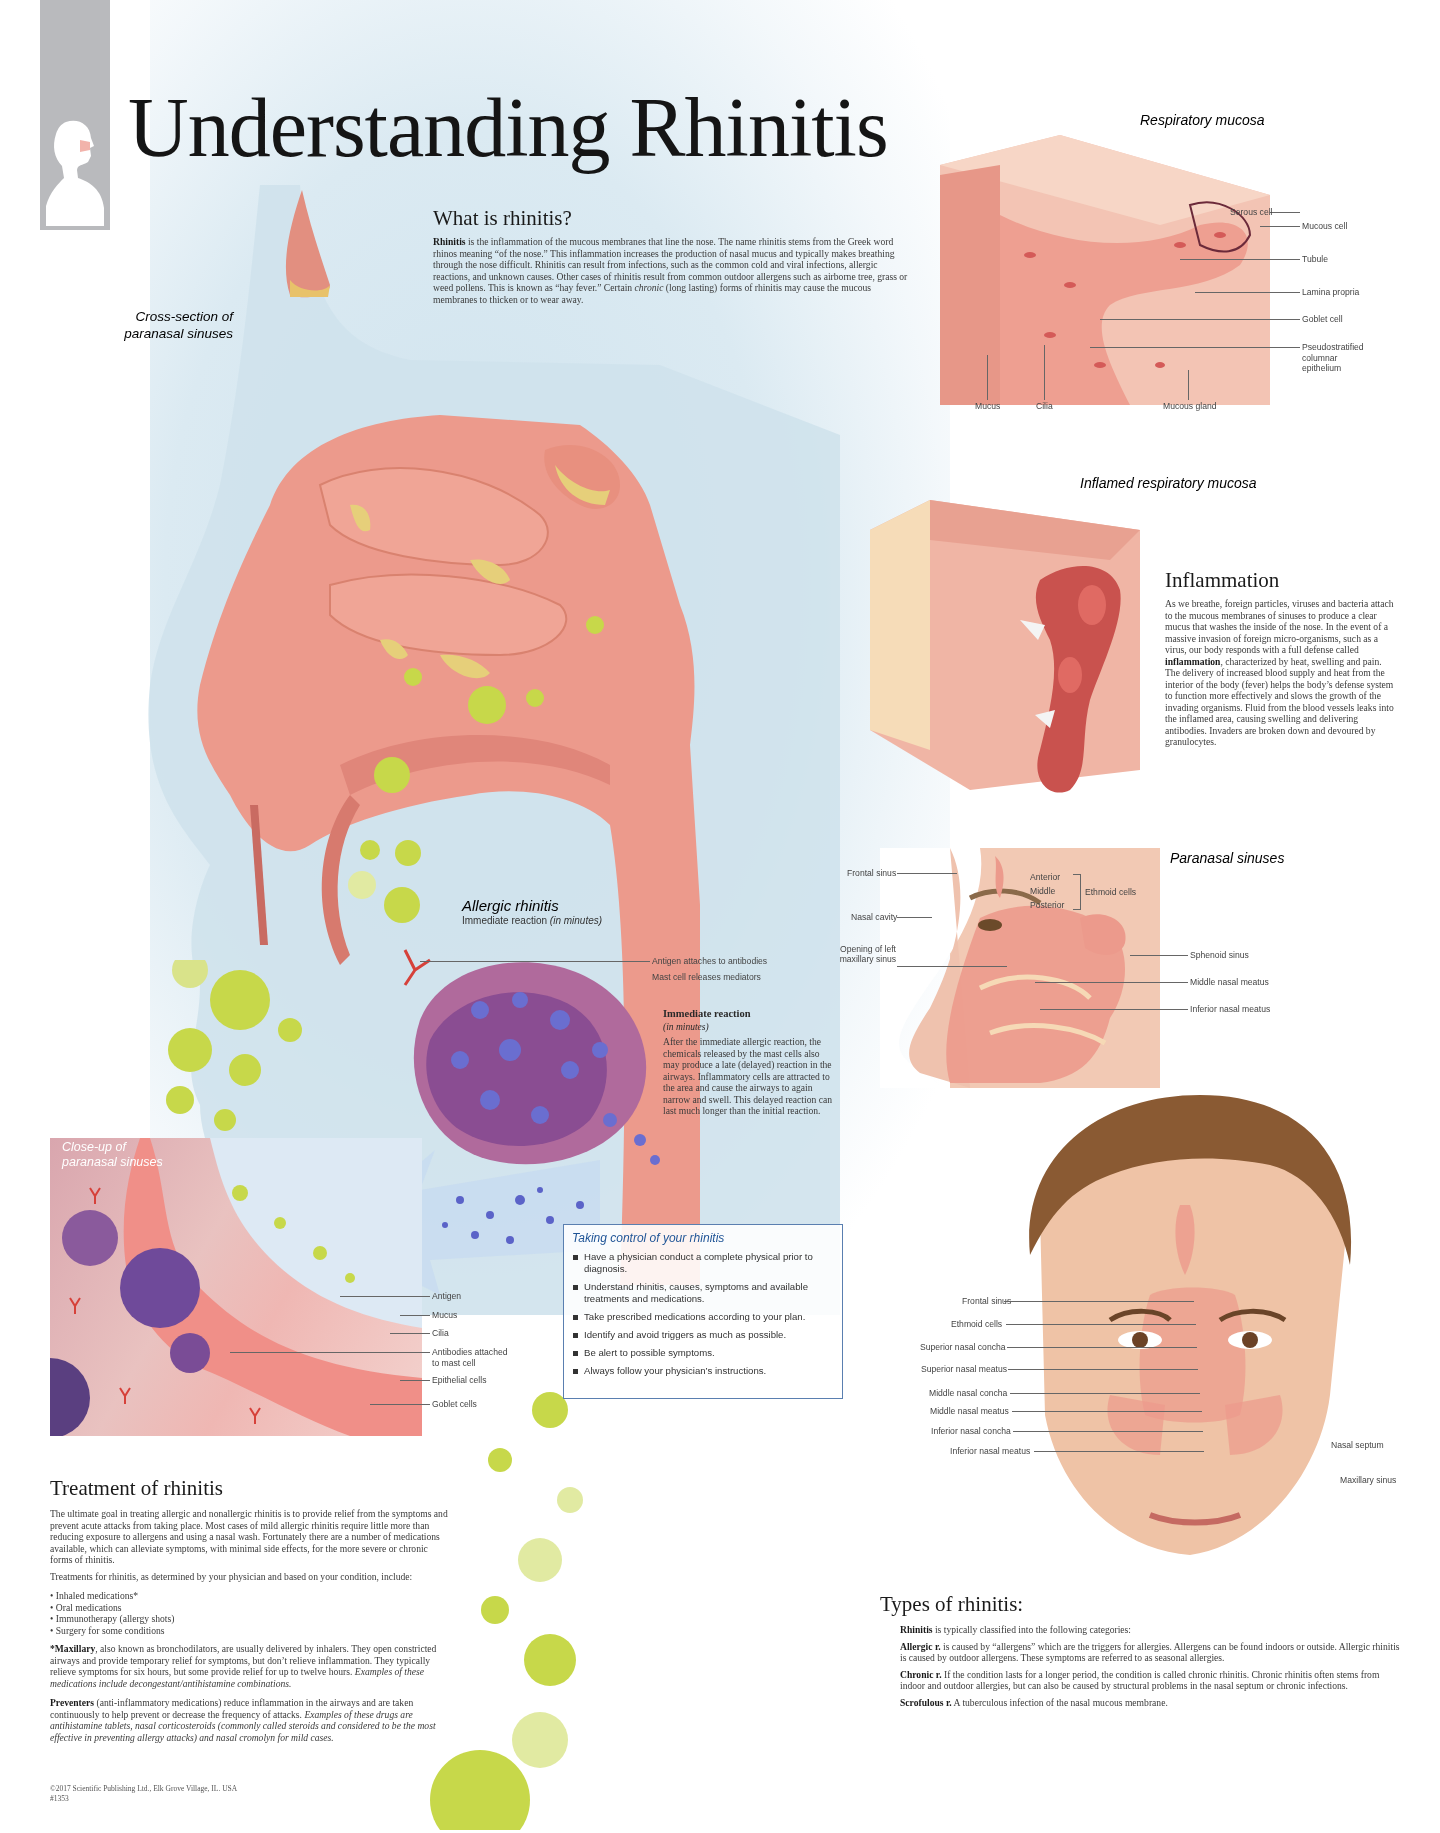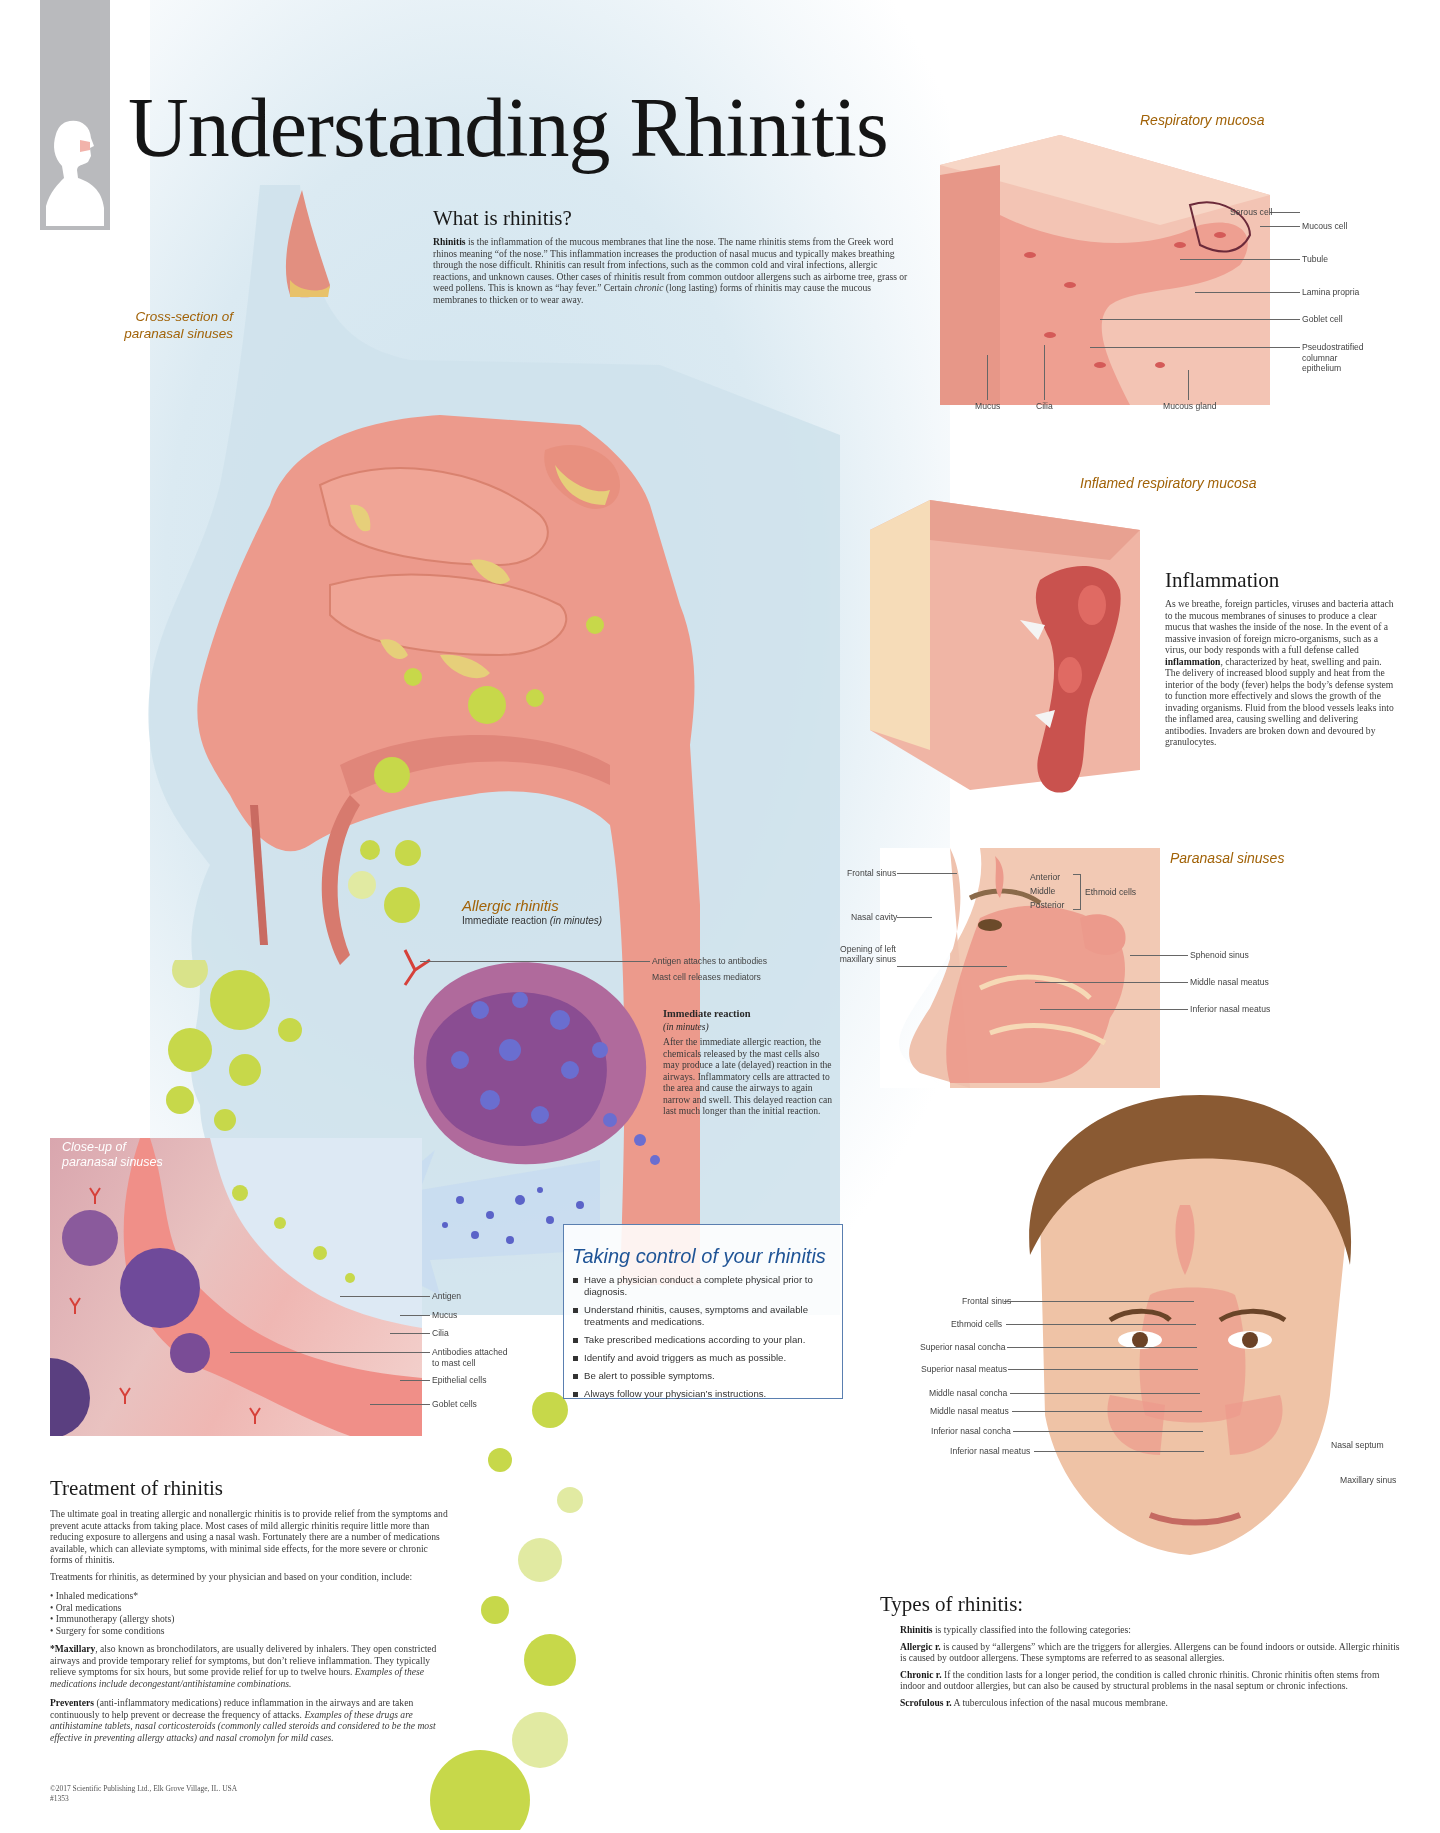--- a/index.html
+++ b/index.html
@@ -13,21 +13,21 @@
     background: radial-gradient(ellipse at 40% 45%, #cfe3ee 0%, #dbeaf2 45%, rgba(235,243,248,0.6) 70%, rgba(255,255,255,0) 85%); }
 
   
   #grey-bar { left: 40px; top: 0; width: 70px; height: 230px; background: #b9babd; }
   #head-silhouette { left: 44px; top: 118px; width: 62px; height: 108px; }
   #title { left: 128px; top: 82px; font-size: 84px; line-height: 92px; color: #151515; letter-spacing: -1px; white-space: nowrap; }
 
   .heading { font-size: 21px; color: #1a1a1a; }
   .body-text { font-size: 9.6px; line-height: 11.5px; color: #3a3a3a; }
   .label { font-family: "Liberation Sans", "DejaVu Sans", sans-serif; font-size: 8.6px; color: #444; white-space: nowrap; }
-  .caption { font-family: "Liberation Sans", "DejaVu Sans", sans-serif; font-style: italic; font-size: 14px; color: #a16207; white-space: nowrap; }
+  .caption { font-family: "Liberation Sans", "DejaVu Sans", sans-serif; font-style: italic; font-size: 14px; color: #000000; white-space: nowrap; }
   .leader { position: absolute; height: 1px; background: #666; }
   .vleader { position: absolute; width: 1px; background: #666; }
 
   
   #what-heading { left: 433px; top: 206px; }
   #what-body { left: 433px; top: 236px; width: 480px; }
 
   
   #xsec { left: 140px; top: 185px; width: 700px; height: 1130px; }
   #xsec-caption { left: 118px; top: 308px; text-align: right; width: 115px; line-height: 17px; font-size: 13.5px; }
@@ -47,21 +47,21 @@
 
   
   #allergic-title { left: 462px; top: 897px; font-size: 15px; }
   #allergic-sub { left: 462px; top: 915px; font-size: 10px; font-style: normal; }
   #immediate-heading { left: 663px; top: 1008px; font-size: 10.5px; font-weight: bold; color: #2a2a2a; }
   #immediate-sub { left: 663px; top: 1022px; font-size: 9.5px; font-style: italic; }
   #immediate-body { left: 663px; top: 1036px; width: 170px; }
 
   
   #control-box { left: 563px; top: 1224px; width: 280px; height: 175px; border: 1.5px solid #5a7fb0; background: rgba(255,255,255,0.88); padding: 6px 8px; }
-  #control-title { font-family: "Liberation Sans", "DejaVu Sans", sans-serif; font-style: italic; font-size: 20px; color: #1f5496; margin-bottom: 6px; margin-top: 14px; }
+  #control-title { font-family: "Liberation Sans", "DejaVu Sans", sans-serif; font-style: italic; font-size: 12px; color: #1f5496; margin-bottom: 6px; }
   .control-item { font-family: "Liberation Sans", "DejaVu Sans", sans-serif; font-size: 9.6px; line-height: 12px; color: #333; padding-left: 12px; position: relative; margin-bottom: 6px; }
   .control-item::before { content: ""; position: absolute; left: 1px; top: 4px; width: 5px; height: 5px; background: #333; }
 
   
   #closeup { left: 50px; top: 1138px; width: 372px; height: 298px; overflow: hidden;
     background: linear-gradient(120deg, #d9a6ae 0%, #e9c2c0 40%, #efb7b3 60%, #f3d3cf 100%); }
   #closeup-caption { left: 62px; top: 1140px; color: #fff; font-size: 12.5px; line-height: 15px; white-space: normal; width: 140px; }
 
   
   #face { left: 1000px; top: 1095px; width: 360px; height: 470px; }

